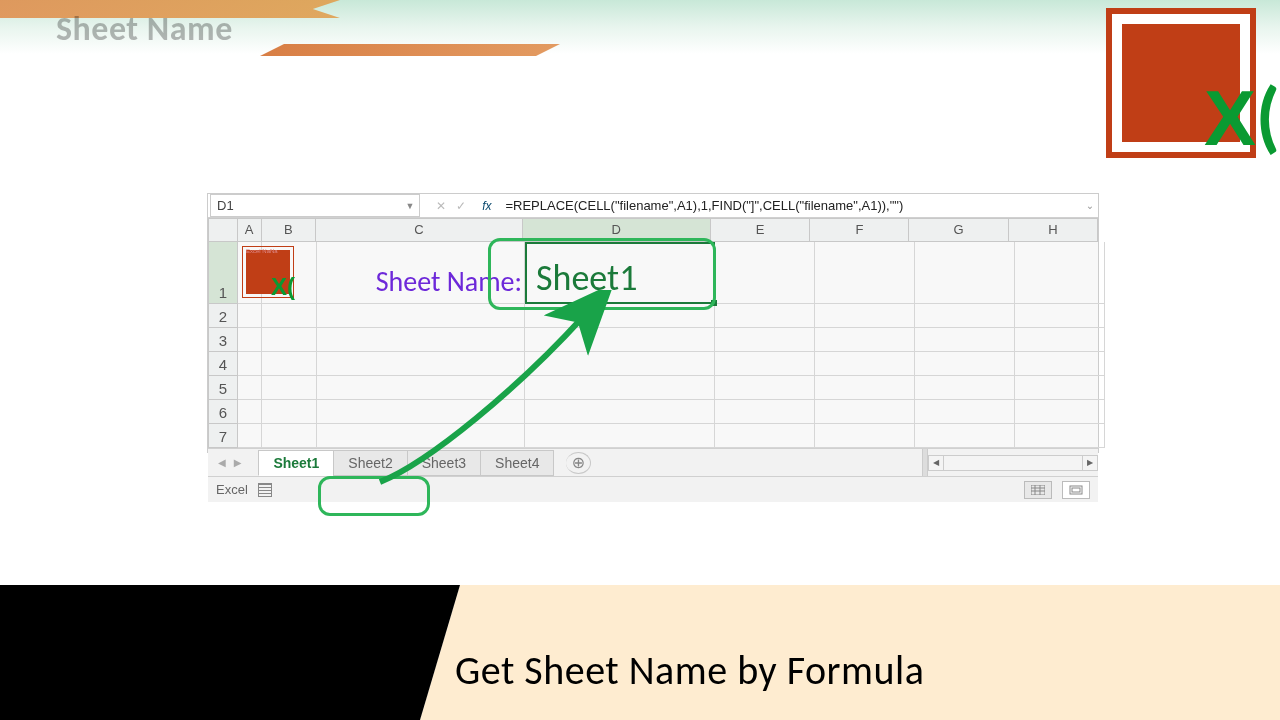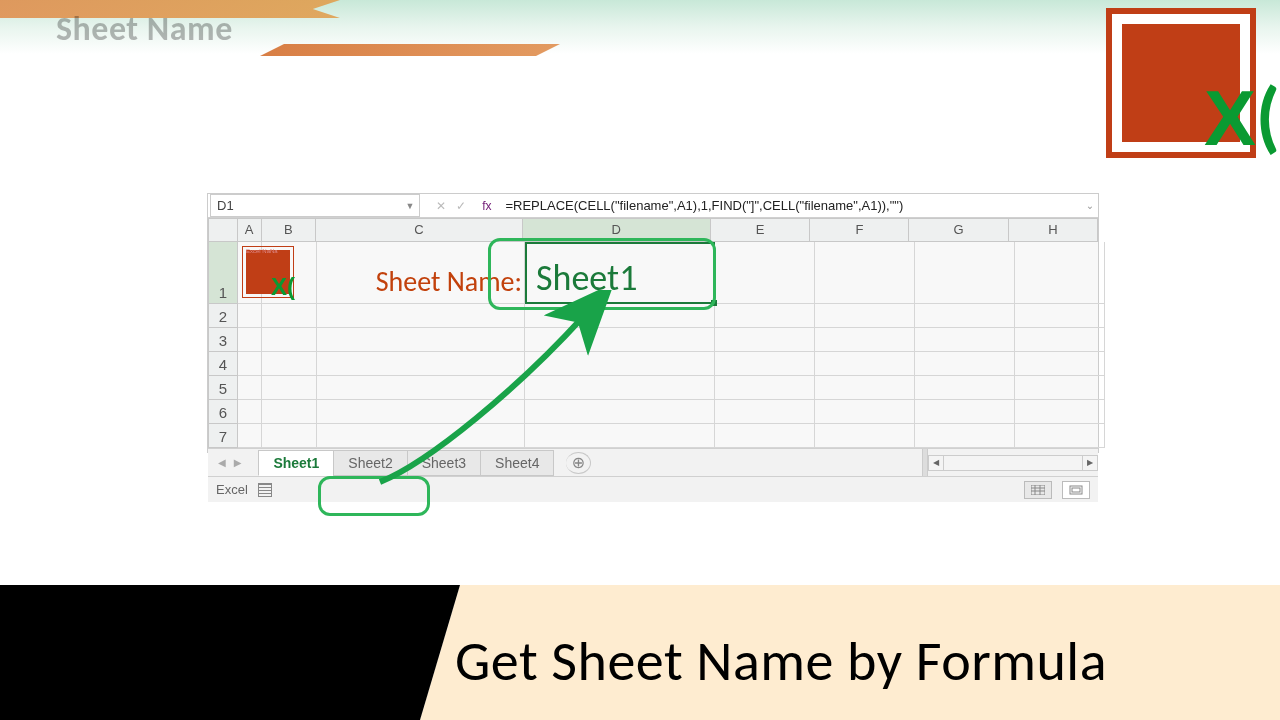--- a/index.html
+++ b/index.html
@@ -17,21 +17,21 @@
   .logo-x { position: absolute; bottom: -12px; right: -6px; font-family: Arial, sans-serif; font-size: 78px; font-weight: 900; color: #0a9a32; }
   .logo-paren { position: absolute; bottom: -12px; right: -30px; font-size: 78px; font-weight: 900; color: #0a9a32; }
 
   
   .excel { position: absolute; top: 193px; left: 207px; width: 892px; height: 260px; border: 1px solid #ccc; background: #f8f8f8; font-family: "Segoe UI", Arial, sans-serif; font-size: 12px; color: #444; }
   .formula-row { display: flex; align-items: center; height: 24px; background: #fff; border-bottom: 1px solid #d0d0d0; }
   .name-box { width: 210px; height: 100%; border: 1px solid #ccc; background: #fff; display: flex; align-items: center; padding: 0 6px; margin: 0 2px 0 2px; position: relative; font-size: 13px; }
   .name-dd { position: absolute; right: 2px; width: 14px; height: 14px; display:flex; align-items:center; justify-content:center; color:#888; font-size:9px; }
   .fx-sep { width: 6px; }
   .fx-btns { display: flex; align-items: center; gap: 10px; padding: 0 8px; color: #bbb; }
-  .fx-label { color: #701a75; padding: 0 8px; }
+  .fx-label { font-style: italic; color: #0c4a6e; padding: 0 8px; }
   .formula-input { flex: 1; background: #fff; padding: 0 6px; font-size: 13px; color: #222; display:flex; align-items:center; }
   .formula-expand { width: 16px; text-align:center; color:#999; font-size:10px; }
   .corner { width: 30px; height: 24px; background: #eef0f0; border: 1px solid #c8c8c8; }
   .col-h { height: 24px; background: #eef0f0; border: 1px solid #c8c8c8; border-left: none; text-align: center; line-height: 22px; font-size: 13px; color: #555; }
   .col-h.sel { background: #d5e4d5; }
   .row-headers { background: #eef0f0; }
   .row-h { width: 30px; border: 1px solid #c8c8c8; border-top: none; text-align: center; font-size: 15px; color: #555; display:flex; align-items:flex-end; justify-content:center; padding-bottom:2px; }
   .row-h.sel { background: #d5e4d5; }
   .cells { position: relative; flex: 1; }
   .cell-row { display:flex; }
@@ -43,21 +43,21 @@
   
   .active-cell { position:absolute; border: 2px solid #1b7a3a; pointer-events:none; }
   .active-cell::after { content:''; position:absolute; right:-4px; bottom:-4px; width:6px; height:6px; background:#1b7a3a; }
 
   
   .sheet-logo { position:absolute; border:1px solid #c03e16; }
   .sheet-logo .li-fill { position:absolute; inset:3px; background:#c03e16; }
   .sheet-logo .li-title { position:absolute; top:1px; left:3px; font-size:6px; color:#d88; }
   .sheet-logo .li-x { position:absolute; bottom:-4px; right:-2px; font-size:24px; font-weight:900; color:#0a9a32; }
 
-  .label-text { position:absolute; font-size:28px; color:#c2410c; font-family: Calibri, Arial, sans-serif; text-align:right; }
+  .label-text { position:absolute; font-size:28px; color:#6d28d9; font-family: Calibri, Arial, sans-serif; text-align:right; }
   .value-text { position:absolute; font-size:36px; color:#1b7a3a; font-family: Calibri, Arial, sans-serif; }
 
   
   .callout { position:absolute; border:3px solid #2eb65a; border-radius:12px; pointer-events:none; }
 
   
   .tab-bar { display:flex; align-items:center; height:28px; background:#f2f2f2; border-top:1px solid #d0d0d0; font-size:13px; }
   .tab-nav { display:flex; gap:8px; padding:0 10px; color:#aaa; font-size:10px; }
   .tab { padding: 4px 14px; border:1px solid #c8c8c8; background:#e8e8e8; color:#666; margin-left:-1px; font-size:14px; }
   .tab.active { background:#fff; color:#1b7a3a; font-weight:bold; border-bottom-color:#fff; }
@@ -73,21 +73,21 @@
   .view-btn:nth-of-type(2){ background:#e8e8e8; }
   .view-btn svg { display:block; }
   .macro-icon { width:14px; height:14px; position:relative; }
   .macro-icon::before { content:''; position:absolute; inset:0; border:1px solid #888; background:repeating-linear-gradient(#888, #888 1px, transparent 1px, transparent 3px); }
 
   
   .bottom-banner { position:absolute; left:0; bottom:0; width:100%; height:135px; }
   .banner-black { position:absolute; left:0; top:0; bottom:0; width:100%; background:#000; clip-path: polygon(0 0, 460px 0, 420px 100%, 0 100%); }
   .banner-cream { position:absolute; left:0; top:0; bottom:0; width:100%; background:#feecd0; clip-path: polygon(460px 0, 100% 0, 100% 100%, 420px 100%); }
   .banner-text1 { position:absolute; left:28px; bottom:18px; font-size:80px; color:#fff; font-family: Calibri, Arial, sans-serif; }
-  .banner-text2 { position:absolute; left:455px; bottom:25px; font-size:56px; color:#000; font-family: Calibri, Arial, sans-serif; letter-spacing:0.5px; }
+  .banner-text2 { position:absolute; left:455px; bottom:25px; font-size:40px; color:#000; font-family: Calibri, Arial, sans-serif; letter-spacing:0.5px; }
 
   
   .arrow-svg { position:absolute; pointer-events:none; }
 </style>
 </head>
 <body>
 
 <div class="top-band"></div>
 <div class="swoosh-top"></div>
 <div class="swoosh-bottom"></div>

